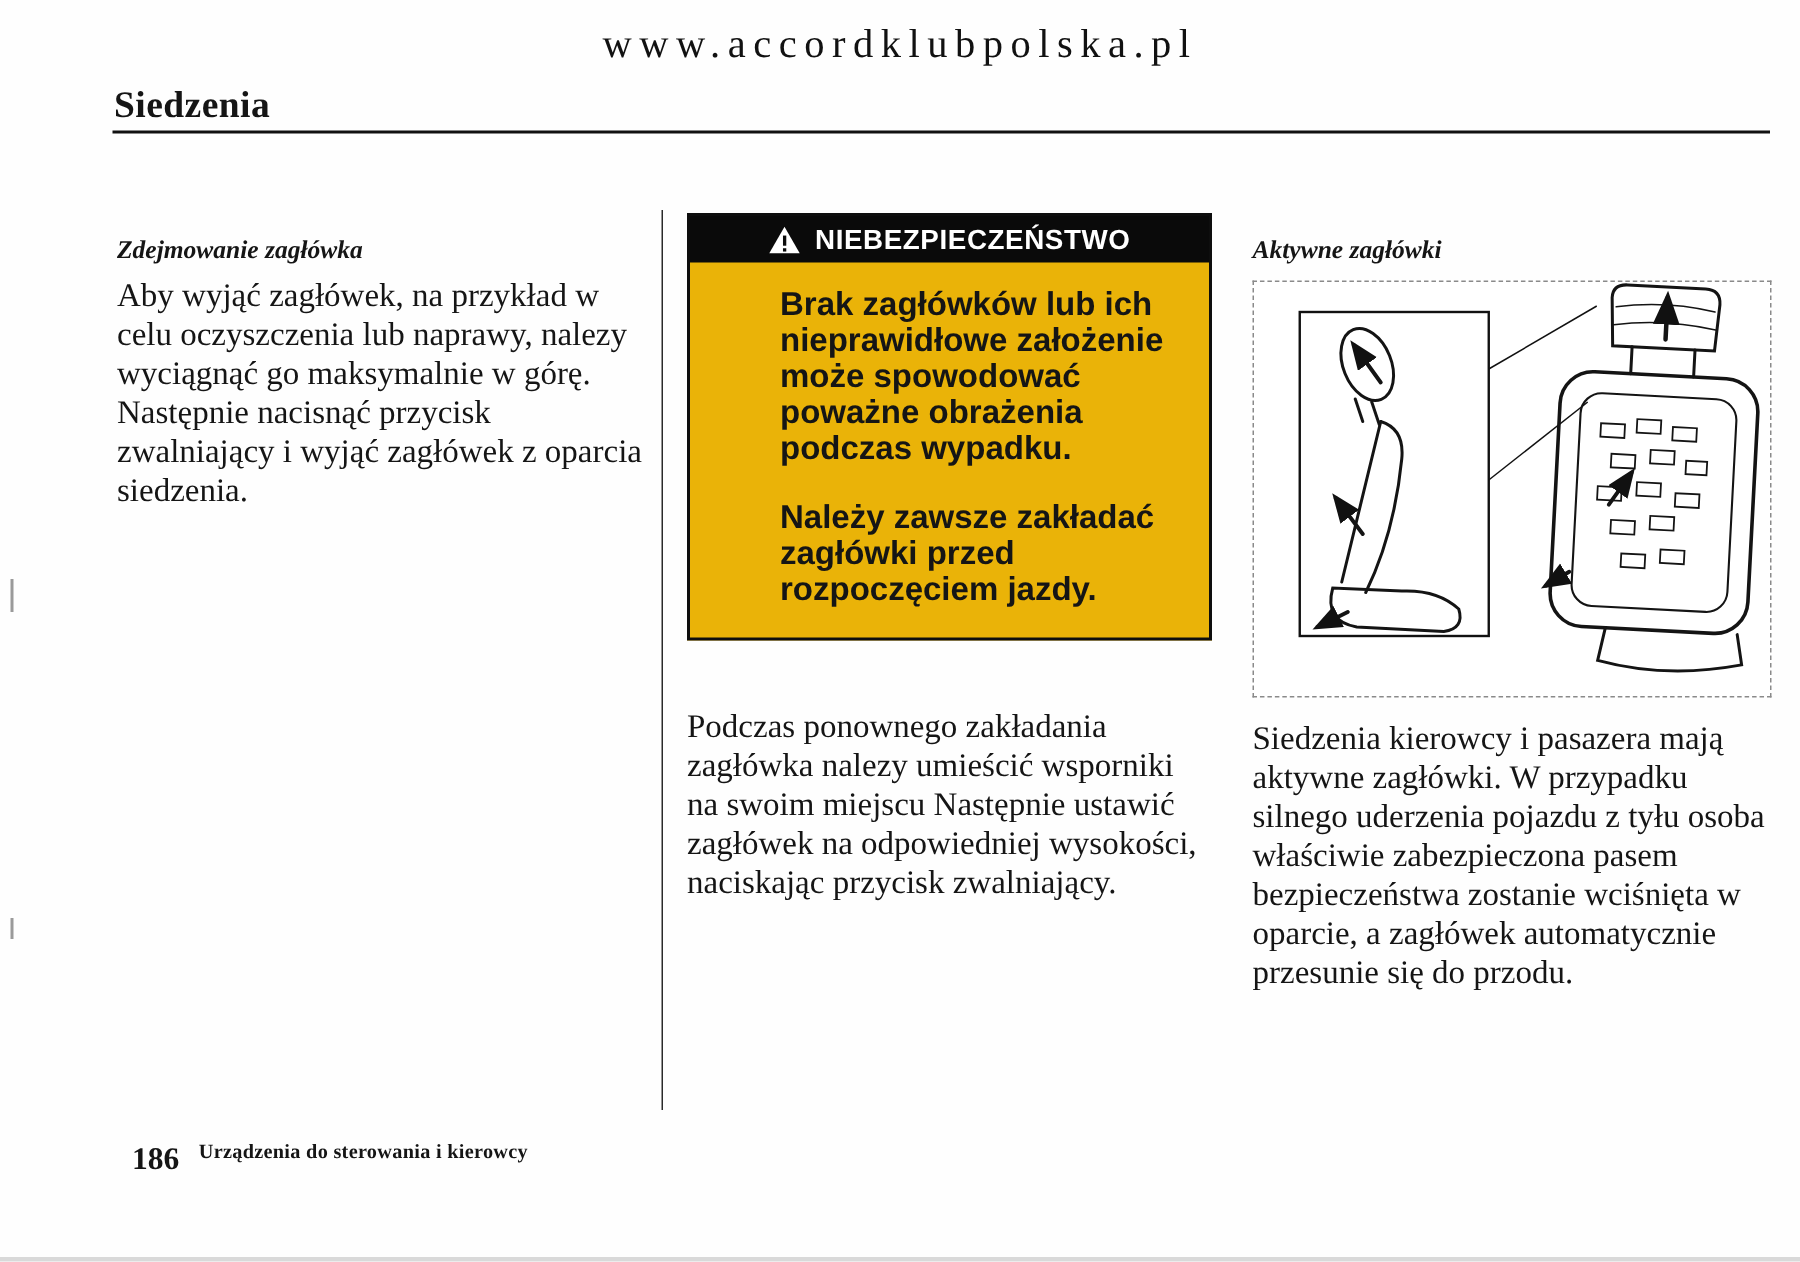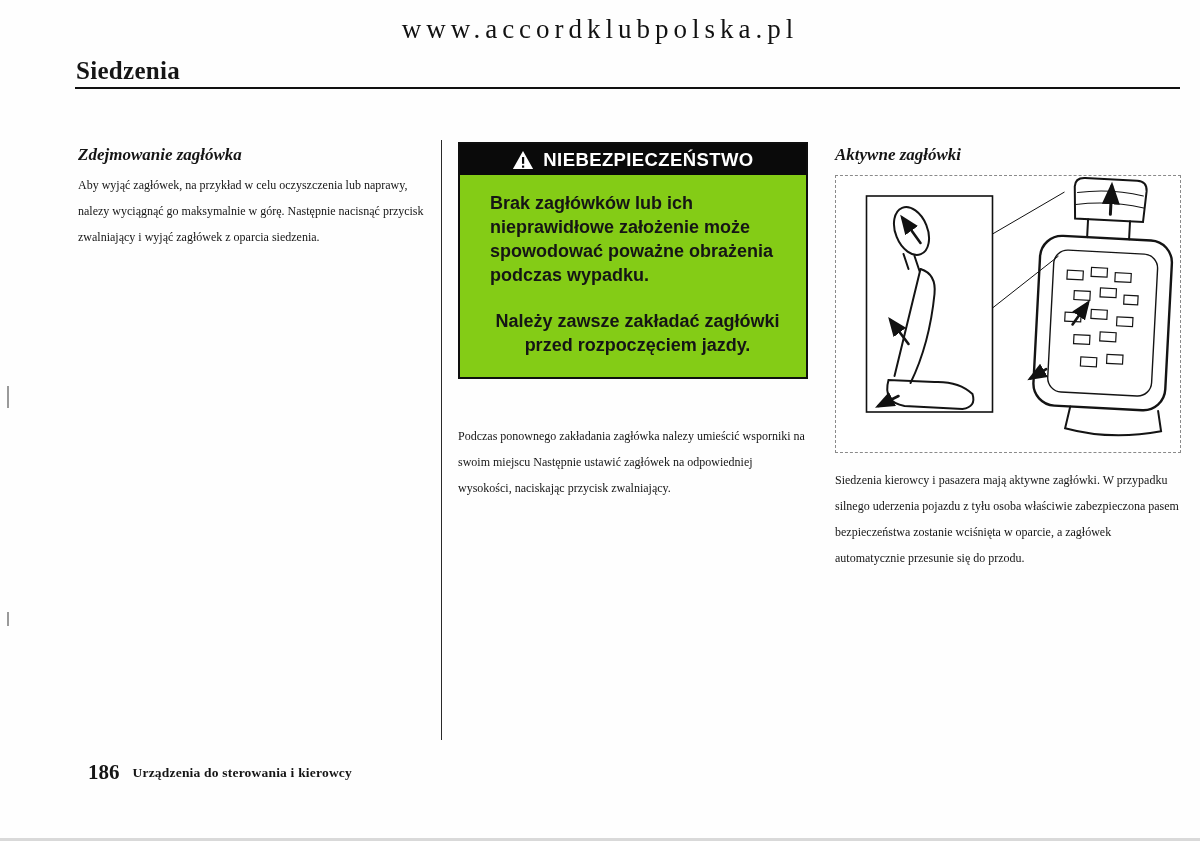--- a/index.html
+++ b/index.html
@@ -21,53 +21,53 @@
     position:absolute; top:87px; left:75px; width:1105px; height:2px; background:#111;
   }
   .col-left  { position:absolute; left:78px;  top:141px; width:356px; }
   .col-divider {
     position:absolute; left:441px; top:140px; width:1px; height:600px; background:#2a2a2a;
   }
   .col-mid   { position:absolute; left:458px; top:142px; width:350px; }
   .col-right { position:absolute; left:835px; top:141px; width:346px; }
 
   .sec-heading {
-    font-style:italic; font-weight:bold; font-size:17px; margin:4px 0 7px 0;
+    font-style:italic; font-weight:bold; font-size:17px; margin:16px 0 7px 0;
   }
-  .serif-p { font-size:12px; line-height:26px; margin:0; }
+  .serif-p { font-size:22px; line-height:26px; margin:0; }
 
-  .warning-box { border:2px solid #0e0e0e; background:#84cc16; }
+  .warning-box { border:2px solid #0e0e0e; background:#eab308; }
   .warning-header {
     background:#0a0a0a; color:#fff; height:31px;
     display:flex; align-items:center; justify-content:center; gap:9px;
     font-family:"Liberation Sans", sans-serif; font-weight:bold;
     font-size:18.5px; letter-spacing:0.4px;
   }
   .warn-icon { display:inline-flex; align-items:center; }
   .warning-body {
     padding:16px 16px 20px 30px;
     font-family:"Liberation Sans", sans-serif; font-weight:bold;
-    font-size:18px; line-height:24px;
+    font-size:22px; line-height:24px;margin-left:30px;
   }
   .warning-body p { margin:0; max-width:295px; }
-  .warning-body p + p { margin-top:22px;text-align:center; }
+  .warning-body p + p { margin-top:22px; }
 
   .col-mid .serif-p { margin-top:44px; }
   .col-mid .serif-p + .serif-p { margin-top:22px; }
 
   .figure {
     margin-top:10px; height:278px; position:relative;
     border:1px dashed #8a8a8a; background:#fff;
   }
   .figure svg { display:block; width:100%; height:100%; }
   .col-right .serif-p { margin-top:14px; }
 
   .page-footer {
     position:absolute; left:88px; top:760px;
-    display:flex; align-items:center; gap:13px;
+    display:flex; align-items:flex-start; gap:13px;
   }
   .page-number { font-size:21px; font-weight:bold; }
   .footer-text { font-size:13.5px; font-weight:bold; letter-spacing:0.2px; }
 
   .scan-mark { position:absolute; width:2px; background:#9a9a9a; }
   .scan-mark.m1 { left:7px; top:386px; height:22px; }
   .scan-mark.m2 { left:7px; top:612px; height:14px; }
 </style>
 </head>
 <body>

